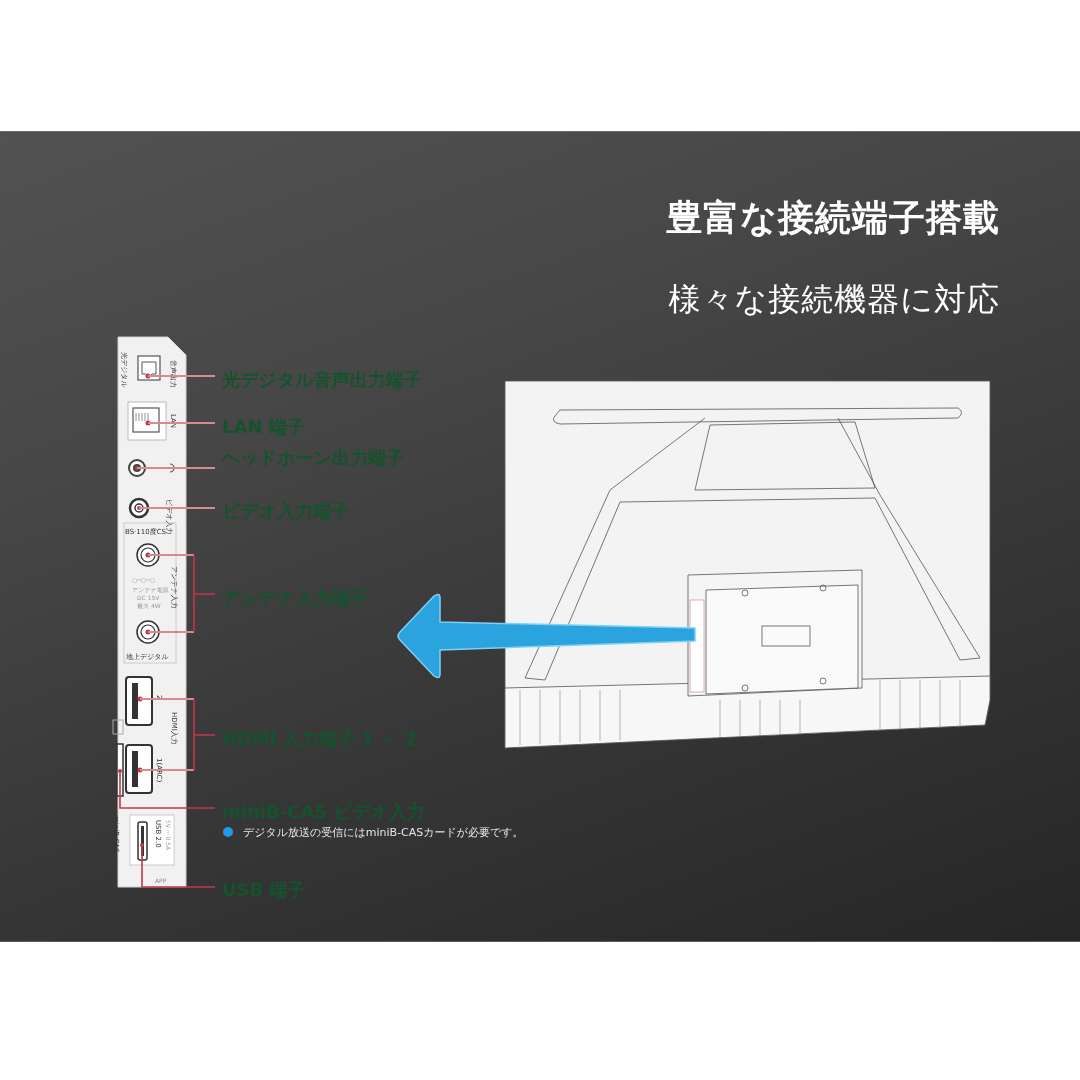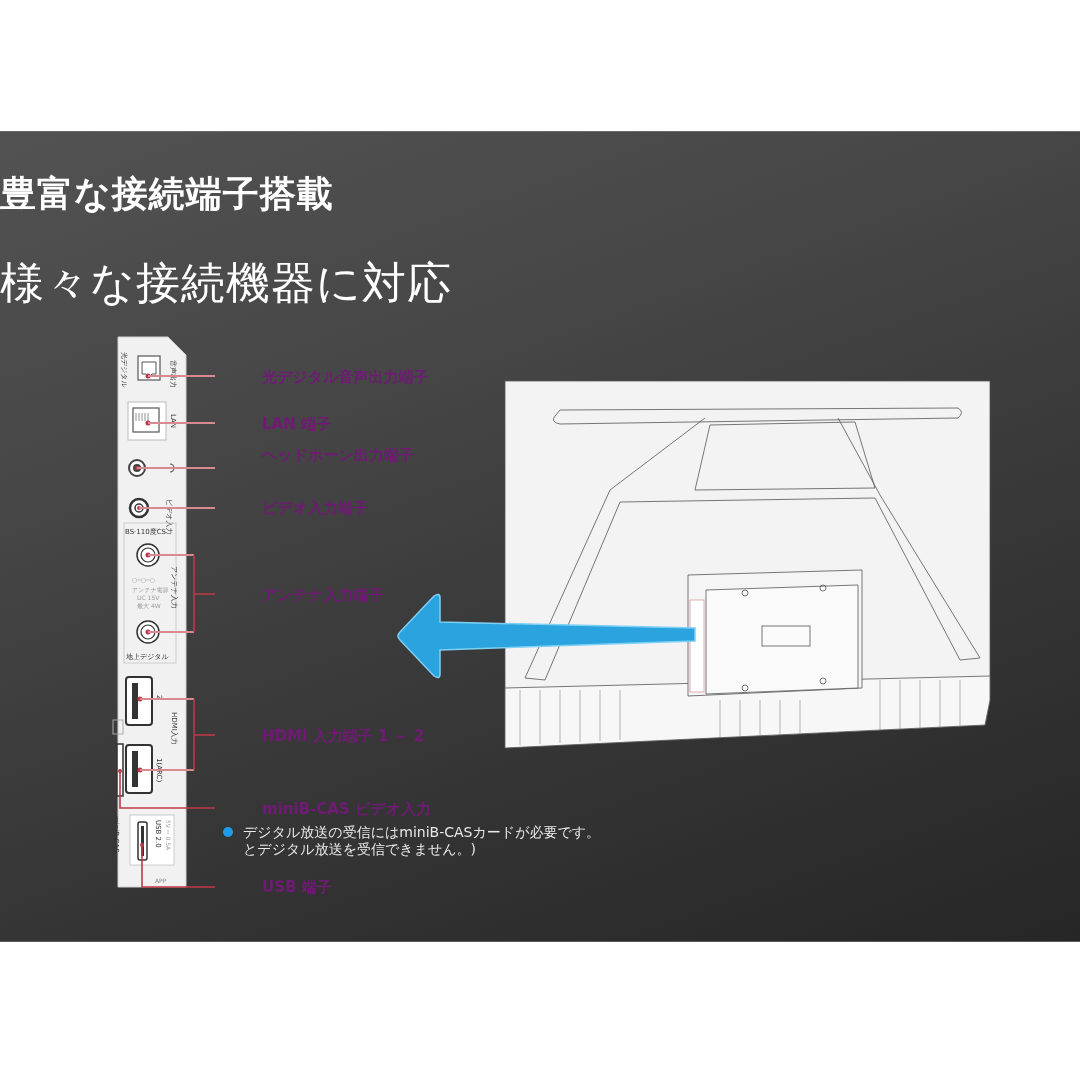--- a/index.html
+++ b/index.html
@@ -1,24 +1,24 @@
 <!DOCTYPE html>
 <html><head>
 <meta charset="utf-8">
 <style>
   html,body{margin:0;padding:0;background:#ffffff;}
   body{width:1080px;height:1080px;position:relative;overflow:hidden;font-family:"DejaVu Sans","Liberation Sans",sans-serif;}
   .panel{position:absolute;left:0;top:131px;width:1080px;height:809px;
     background:linear-gradient(160deg,#525252 0%,#474747 30%,#363636 65%,#262626 100%);
     border-top:1px solid #6a6a6a;border-bottom:1px solid #5a5a5a;}
-  .title{position:absolute;left:0;width:1000px;text-align:left;color:#fff;}
+  .title{position:absolute;left:0;width:1000px;text-align:right;color:#fff;margin-top:24px;}
   .title.main{top:170px;font-size:36px;font-weight:bold;letter-spacing:1px;}
-  .title.sub{top:254px;font-size:44px;font-weight:normal;letter-spacing:1px;}
-  .label{position:absolute;color:#701a75;font-size:15px;white-space:nowrap;font-weight:bold;margin-left:40px;}
-  .note{position:absolute;left:243px;top:824px;color:#e8e8e8;font-size:14px;line-height:17px;white-space:nowrap;}
+  .title.sub{top:254px;font-size:32px;font-weight:normal;letter-spacing:1px;}
+  .label{position:absolute;color:#14532d;font-size:18px;white-space:nowrap;font-weight:bold;}
+  .note{position:absolute;left:243px;top:824px;color:#e8e8e8;font-size:11px;line-height:17px;white-space:nowrap;}
   .bullet{position:absolute;left:223px;top:827px;width:10px;height:10px;border-radius:50%;background:#1f9be8;}
   svg{position:absolute;left:0;top:0;}
 </style>
 </head>
 <body>
 
 <div class="panel"></div>
 
 <div class="title main">豊富な接続端子搭載</div>
 <div class="title sub">様々な接続機器に対応</div>
@@ -148,14 +148,13 @@
 <div class="label" style="left:222px;top:446px;">ヘッドホーン出力端子</div>
 <div class="label" style="left:222px;top:499px;">ビデオ入力端子</div>
 <div class="label" style="left:222px;top:586px;">アンテナ入力端子</div>
 <div class="label" style="left:222px;top:727px;">HDMI 入力端子 1 ～ 2</div>
 <div class="label" style="left:222px;top:800px;">miniB-CAS ビデオ入力</div>
 <div class="label" style="left:222px;top:878px;text-align:center;">USB 端子</div>
 
 <div class="bullet"></div>
 <div class="note">
   <div>デジタル放送の受信にはminiB-CASカードが必要です。</div>
-  <div>とデジタル放送を受信できません。)</div>
 </div>
 
 </body></html>

